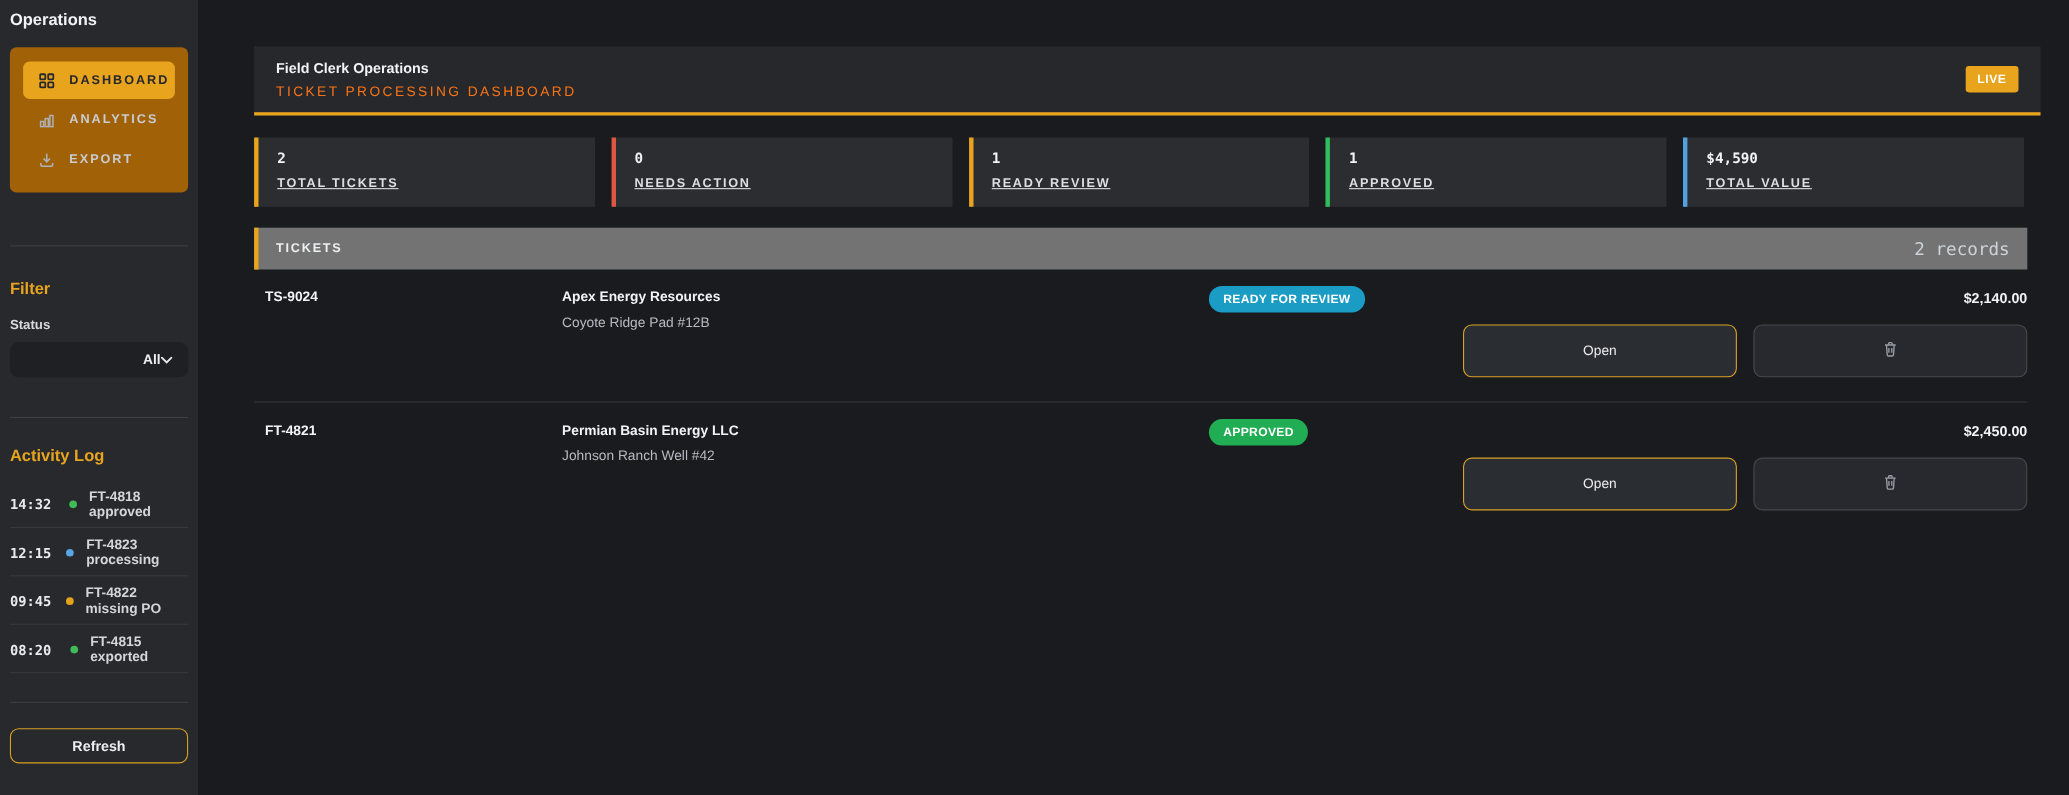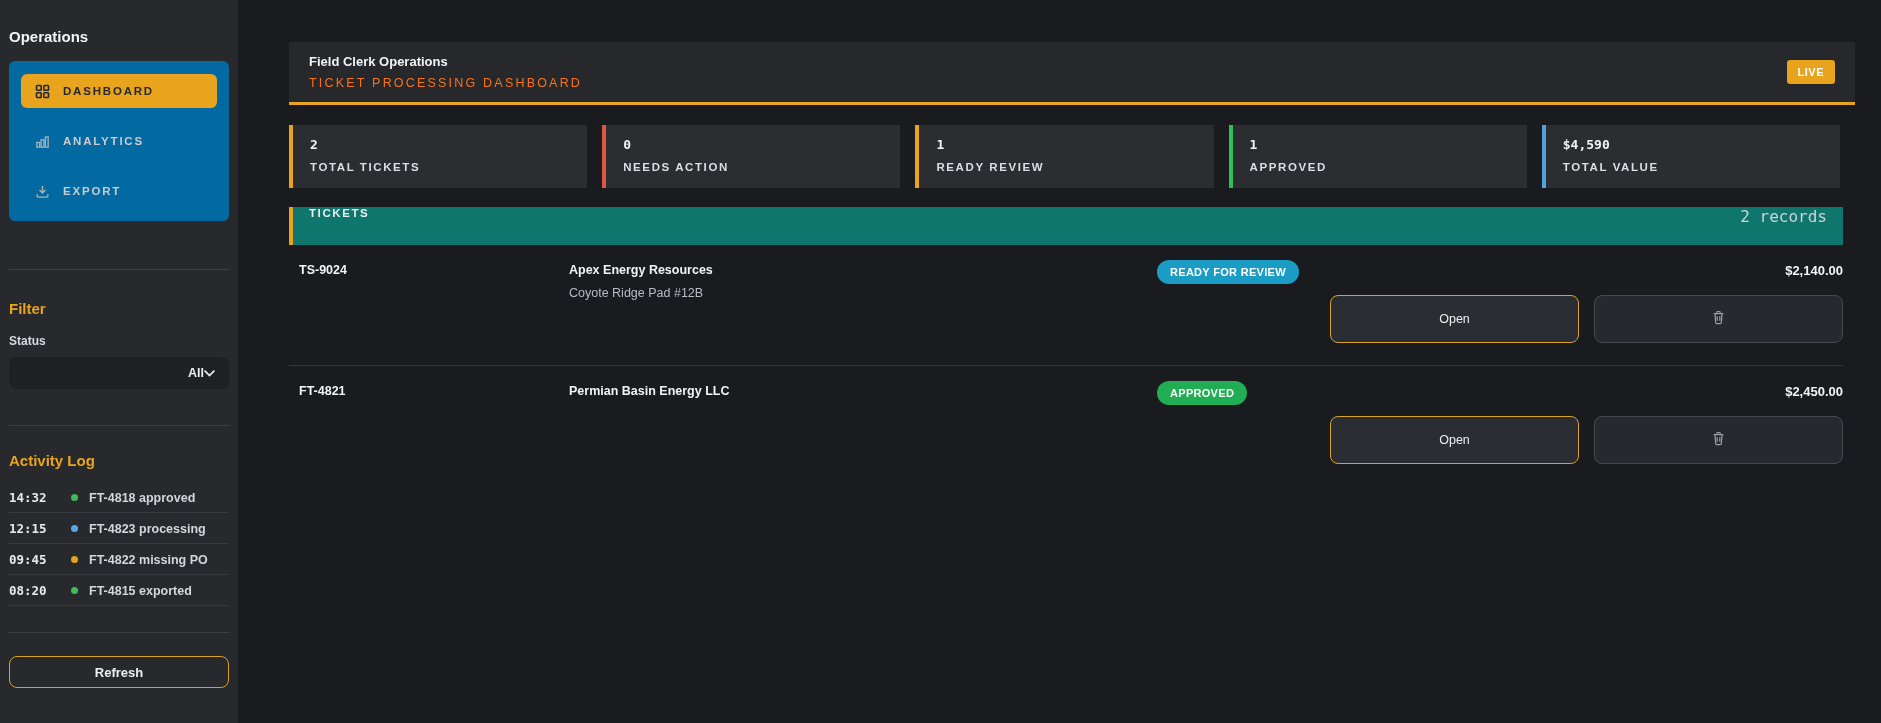--- a/index.html
+++ b/index.html
@@ -3,23 +3,23 @@
 <meta charset="utf-8">
 <style>
   * { box-sizing: border-box; margin: 0; padding: 0; }
   html,body { background:#101214; }
   body { font-family: "Liberation Sans", sans-serif; }
   .mono { font-family: "DejaVu Sans Mono", monospace; }
 
   .app { width:1881px; height:723px; display:flex; background:#191b1f; overflow:hidden; }
 
   
-  .sidebar { width:238px; height:100%; background:#27292d; padding:26px 9px 0 9px; flex:none; }
+  .sidebar { width:180px; height:100%; background:#27292d; padding:8px 9px 0 9px; flex:none; }
   .sb-title { color:#f2f3f5; font-size:15px; font-weight:bold; margin:2px 0 16px 0; }
-  .nav-panel { background:#0369a1; border-radius:6px; padding:13px 12px; display:flex; flex-direction:column; gap:16px; }
+  .nav-panel { background:#a16207; border-radius:6px; padding:13px 12px; display:flex; flex-direction:column; gap:2px; }
   .nav-item { height:34px; display:flex; align-items:center; gap:13px; padding:0 14px; border-radius:6px;
               color:#c9ccd1; font-size:11.5px; font-weight:bold; letter-spacing:1.8px; cursor:pointer; }
   .nav-item .nav-icon { display:flex; color:#aeb2b8; }
   .nav-item.active { background:#e8a41d; color:#26282c; }
   .nav-item.active .nav-icon { color:#26282c; }
   .sb-div { border:none; border-top:1px solid #3c3f44; }
   .div-1 { margin-top:48px; }
   .sb-heading { color:#e8a41d; font-size:15px; font-weight:bold; }
   .filter-title { margin-top:30px; }
   .field-label { color:#d7dade; font-size:12px; font-weight:bold; margin-top:17px; }
@@ -42,24 +42,24 @@
   .hdr { height:63px; background:#26282c; border-bottom:3px solid #e8a41d; display:flex; align-items:center;
          justify-content:space-between; padding:0 20px; }
   .eyebrow { color:#f2f3f5; font-size:13px; font-weight:bold; }
   .hdr-title { color:#f97316; font-size:12.5px; letter-spacing:2.2px; margin-top:7px; }
   .live { background:#e8a41d; color:#ffffff; font-size:11px; font-weight:bold; letter-spacing:0.5px;
           padding:6px 11px; border-radius:3px; }
 
   .stats { margin:20px 15px 0 0; display:grid; grid-template-columns:repeat(5,1fr); gap:15px; }
   .stat-card { background:#2b2d31; border-left:4px solid #e8a41d; height:63px; padding:12px 17px; }
   .stat-value { color:#f2f3f5; font-size:13px; font-weight:bold; }
-  .stat-label { color:#dbdee2; font-size:11.5px; font-weight:bold; letter-spacing:1.6px; margin-top:9px; }
-
-  .tick-bar { margin:19px 12px 0 0; height:38px; background:#0f766e; border-left:4px solid #e8a41d;
-              display:flex; align-items:flex-start; justify-content:space-between; padding:0 16px; }
+  .stat-label { color:#dbdee2; font-size:11.5px; font-weight:bold; letter-spacing:1.6px; margin-top:9px;text-decoration:underline; }
+
+  .tick-bar { margin:19px 12px 0 0; height:38px; background:#737373; border-left:4px solid #e8a41d;
+              display:flex; align-items:center; justify-content:space-between; padding:0 16px; }
   .tick-label { color:#eceef0; font-size:11.5px; font-weight:bold; letter-spacing:1.6px; }
   .tick-count { color:#cfd3d7; font-size:16px; }
 
   .rows { margin-right:12px; }
   .t-row { display:flex; align-items:flex-start; padding:15px 0 22px 0; }
   .t-row.bordered { border-bottom:1px solid #33363b; }
   .t-id { width:280px; padding-left:10px; color:#f2f3f5; font-size:12.5px; font-weight:bold; padding-top:3px; }
   .t-co { width:588px; padding-top:3px; }
   .t-co-name { color:#f2f3f5; font-size:12.5px; font-weight:bold; }
   .t-co-site { color:#b7bbc1; font-size:12.5px; margin-top:9px; }
@@ -223,20 +223,21 @@
               </span>
             </button>
           </div>
         </div>
       </div>
 
       <div class="t-row">
         <div class="t-id">FT-4821</div>
         <div class="t-co">
           <div class="t-co-name">Permian Basin Energy LLC</div>
+          <div class="t-co-site">Johnson Ranch Well #42</div>
         </div>
         <div class="t-badge-col">
           <span class="badge" style="background: rgb(32, 173, 83);">APPROVED</span>
         </div>
         <div class="t-right">
           <div class="t-amount">$2,450.00</div>
           <div class="btn-row">
             <button class="btn btn-open">Open</button>
             <button class="btn btn-del">
               <span>

